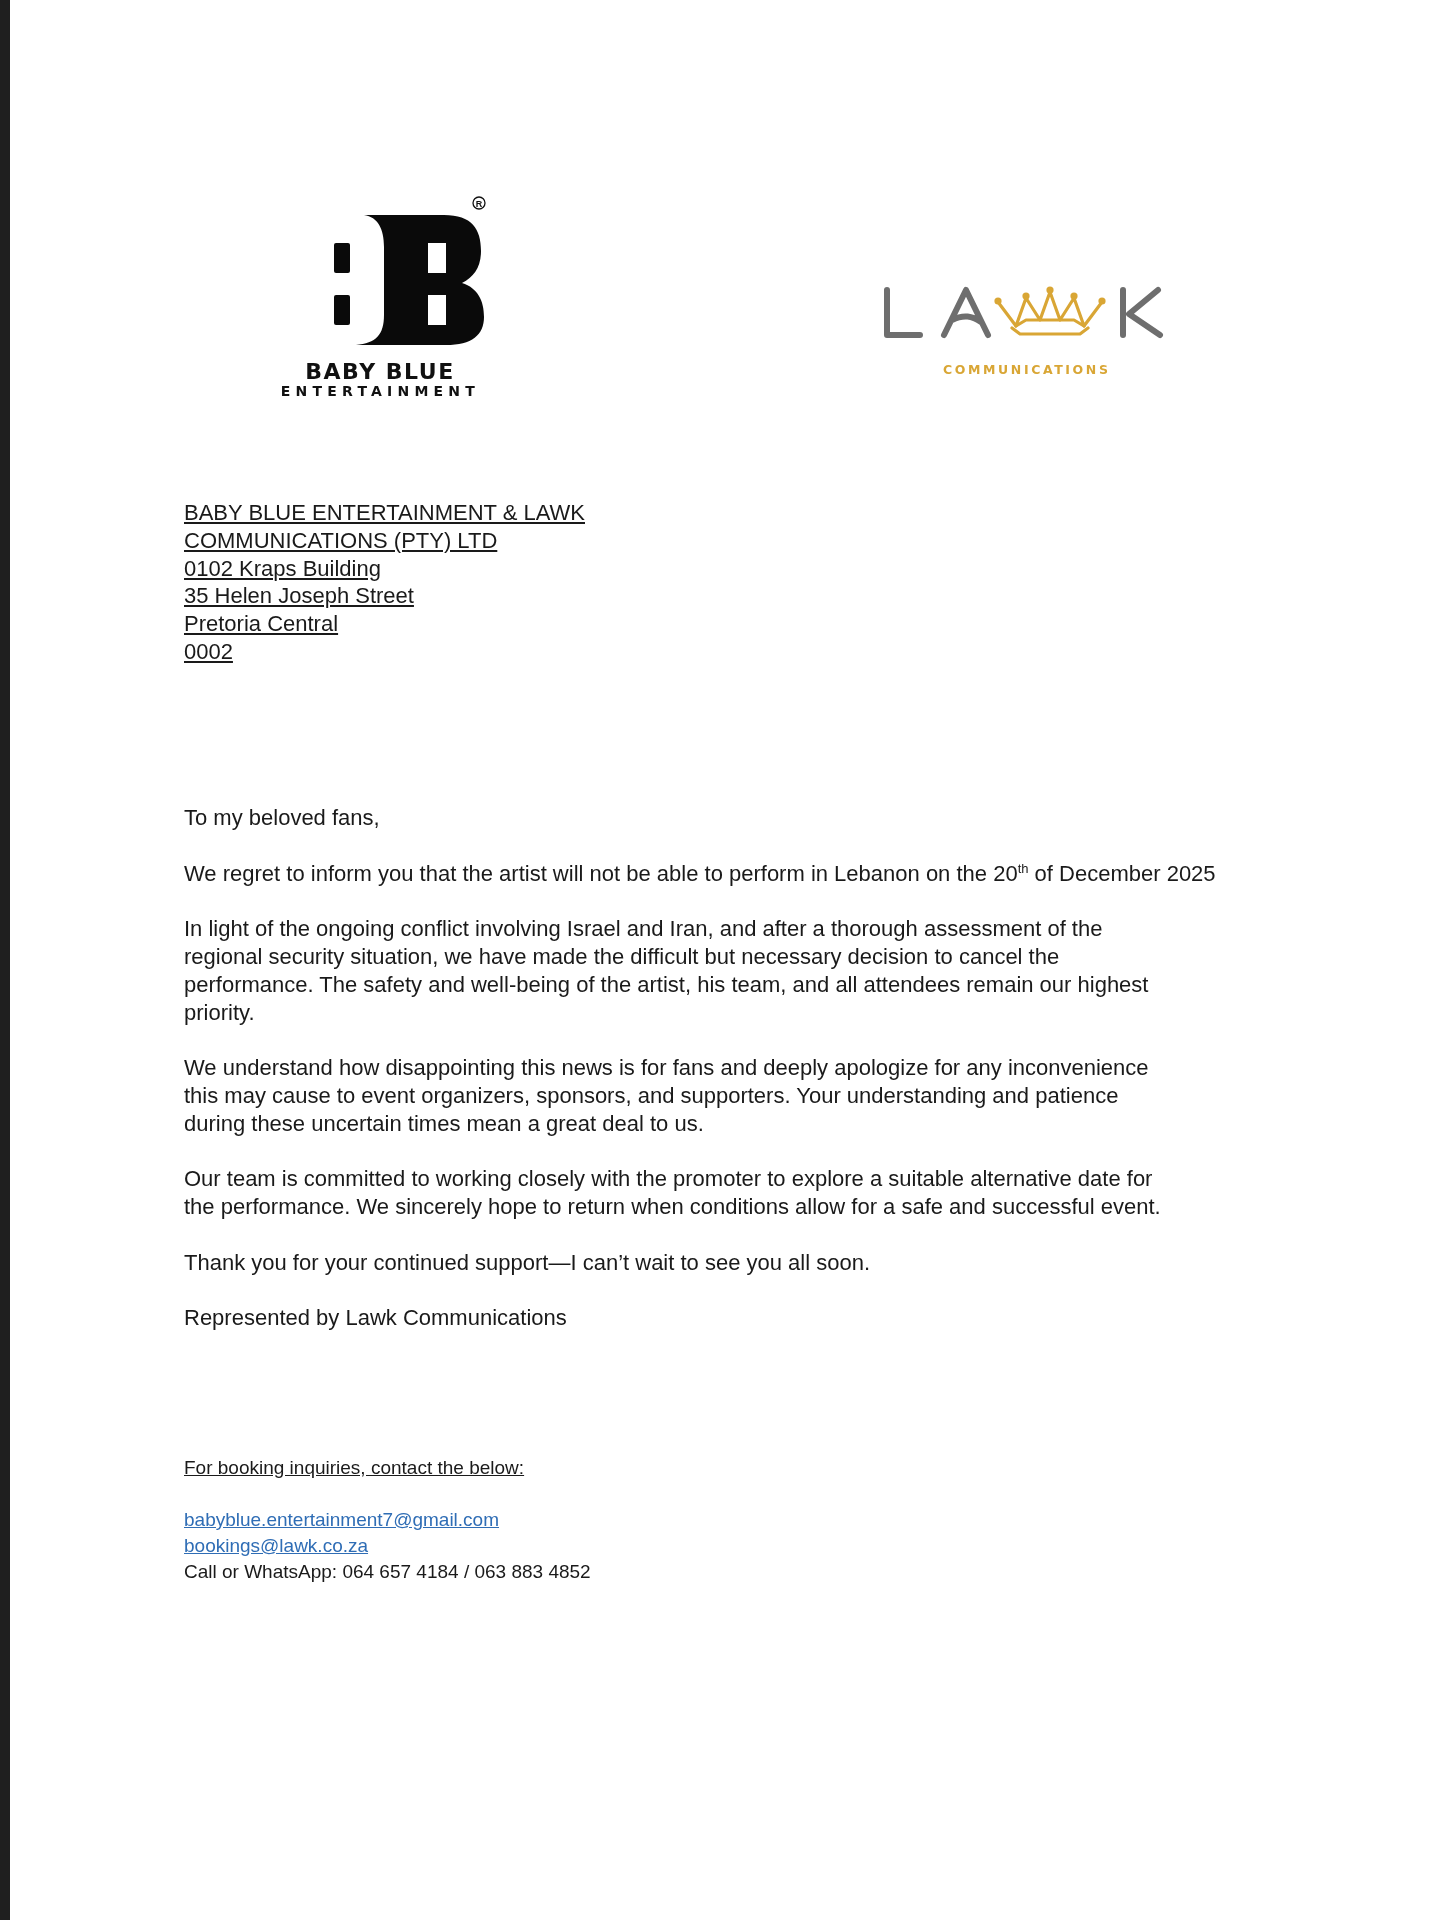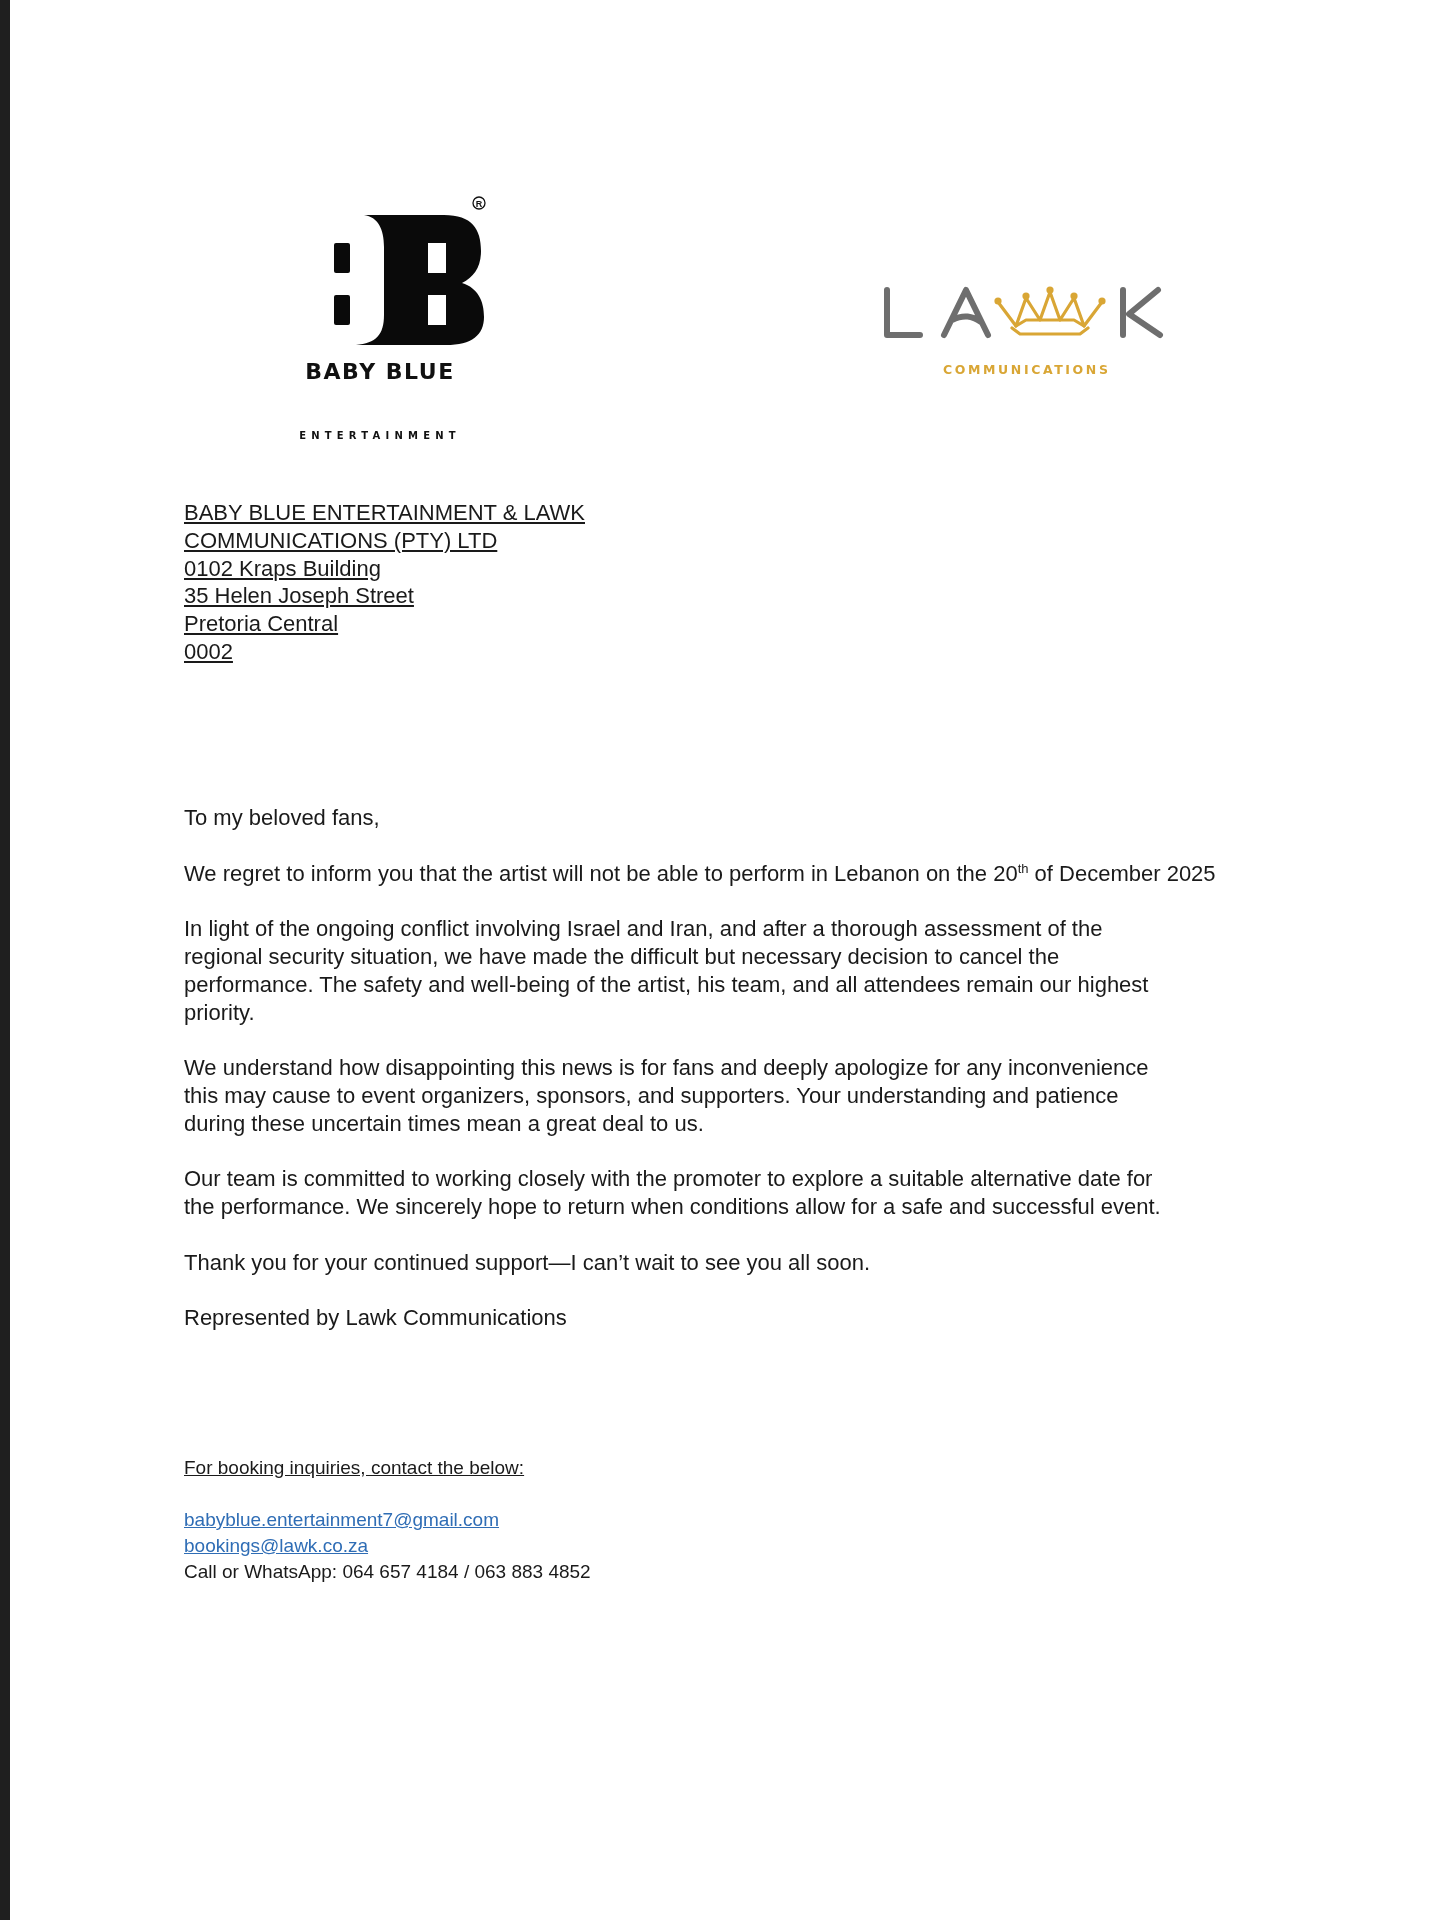--- a/index.html
+++ b/index.html
@@ -17,23 +17,22 @@
   .bb-logo svg { position: absolute; left: 0; top: 0; }
   .bb-name {
     position: absolute; left: 4px; top: 165px; width: 200px;
     font-family: "DejaVu Sans", sans-serif; font-weight: bold;
     font-size: 22px; letter-spacing: 1.5px; color: #111; line-height: 24px;
     text-align: center;
   }
   .bb-sub {
     position: absolute; left: 4px; top: 191px; width: 200px;
     font-family: "DejaVu Sans", sans-serif; font-weight: bold;
-    font-size: 10px; letter-spacing: 5.2px; color: #111; line-height: 11px;
-    text-align: center;
-    margin-top: 44px;
+    font-size: 14px; letter-spacing: 5.2px; color: #111; line-height: 11px;
+    text-align: right;
   }
 
   
   .lawk-logo { position: absolute; left: 880px; top: 284px; width: 290px; height: 100px; }
   .lawk-word { position: absolute; left: 0; top: 0; width: 290px; height: 56px; }
   .lawk-sub {
     position: absolute; left: 40px; top: 79px; width: 212px;
     font-family: "DejaVu Sans", sans-serif; font-weight: bold;
     font-size: 12.5px; letter-spacing: 2.6px; color: #d9a635; line-height: 14px;
     white-space: nowrap;

